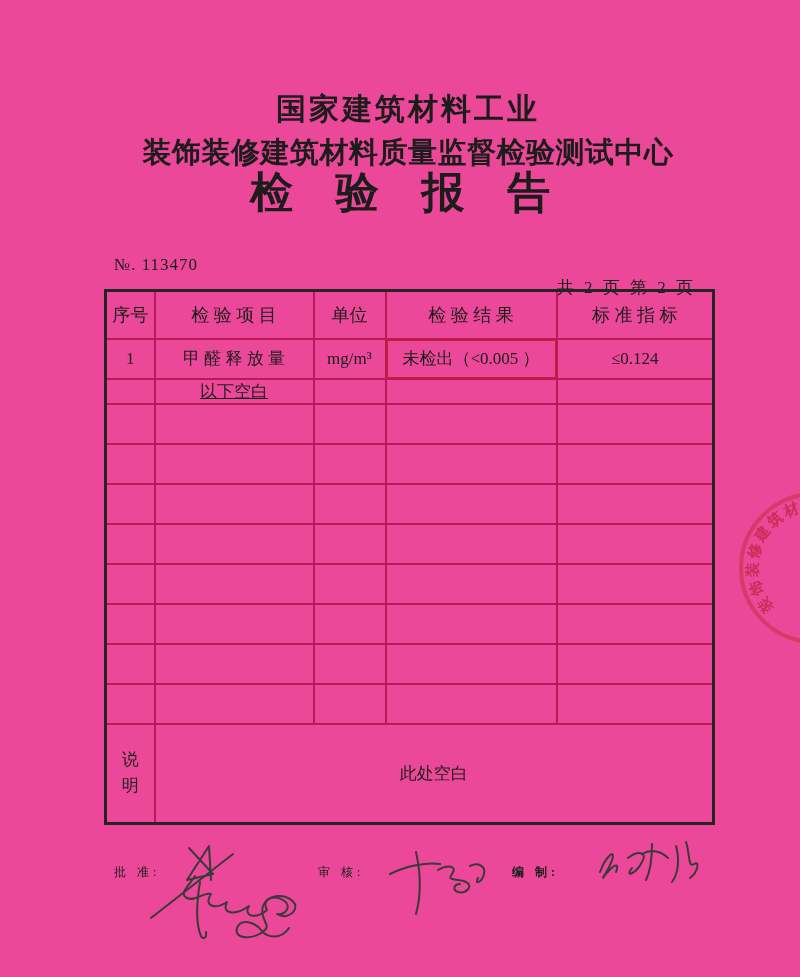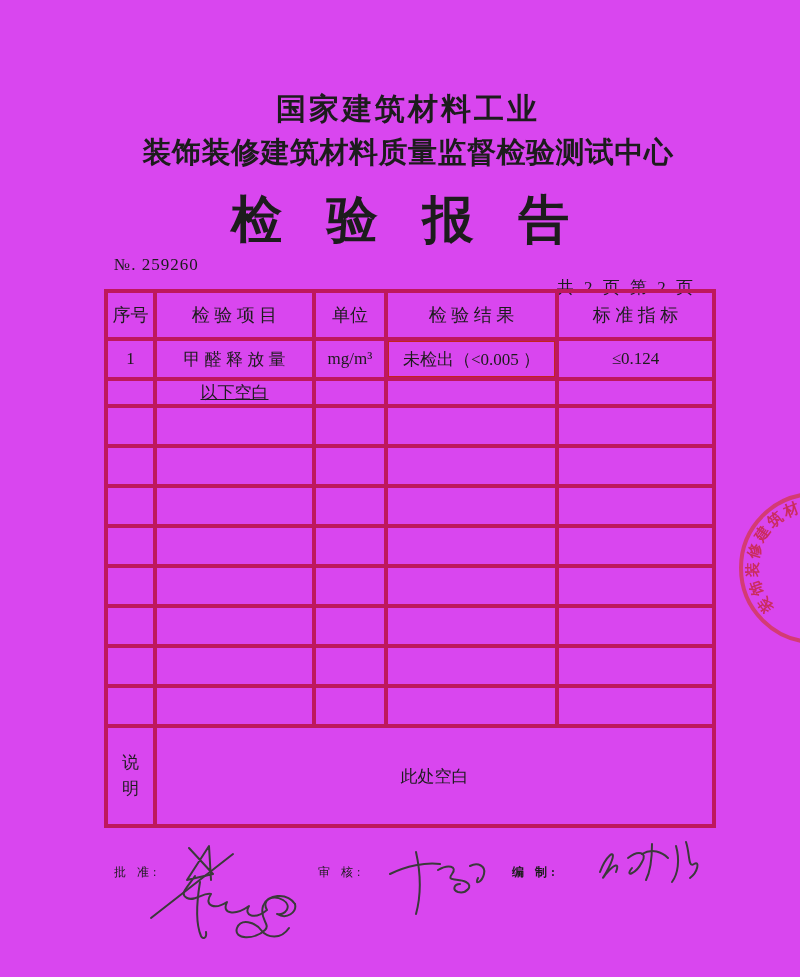--- a/index.html
+++ b/index.html
@@ -6,60 +6,60 @@
   body{
     width:800px;height:977px;
     background:#ffffff;
     font-family:"Liberation Serif","DejaVu Serif",serif;
     color:#1c1c1c;
     position:relative;
     overflow:hidden;
   }
   .page{
     position:absolute;inset:0;
-    background:#d946ef;
+    background:#ec4899;
     overflow:hidden;
   }
   
   .header{
     position:absolute;left:104px;width:608px;top:92px;
     text-align:center;
   }
   .org-line1{
     font-family:"Liberation Sans","DejaVu Sans",sans-serif;
     font-size:30px;font-weight:700;letter-spacing:3px;
     line-height:1.15;
   }
   .org-line2{
     font-family:"Liberation Sans","DejaVu Sans",sans-serif;
     font-size:29px;font-weight:700;letter-spacing:0.5px;
     margin-top:9px;line-height:1.15;
   }
   .report-title{
-    font-size:51px;font-weight:700;
+    font-size:43px;font-weight:700;
     letter-spacing:16px;
-    margin-top:23px;line-height:1.1;
+    line-height:1.1;
     white-space:nowrap;
   }
   
   .meta{
     position:absolute;left:104px;width:608px;top:255px;
     font-size:17px;
   }
   .report-no{position:absolute;left:10px;top:0;letter-spacing:1px;}
   .page-info{position:absolute;right:16px;top:21px;letter-spacing:3px;}
   
   table.report{
     position:absolute;left:104px;top:289px;
     border-collapse:collapse;table-layout:fixed;
     width:608px;
     font-size:17px;
   }
   table.report td,table.report th{
-    border:4px solid #be185d;
+    border:2px solid #be185d;
     padding:0;text-align:center;vertical-align:middle;
     font-weight:normal;
     overflow:hidden;
   }
   table.report{border:3px solid #242424;}
   tr.head-row{height:48px;font-size:18px;}
   tr.data-row{height:40px;}
   tr.blank-note-row{height:18px;text-decoration:underline;}
   tr.empty-row{height:40px;}
   tr.note-row{height:100px;}
@@ -102,21 +102,21 @@
 
 <div class="page">
 
   <div class="header">
     <div class="org-line1">国家建筑材料工业</div>
     <div class="org-line2">装饰装修建筑材料质量监督检验测试中心</div>
     <div class="report-title">检 验 报 告</div>
   </div>
 
   <div class="meta">
-    <span class="report-no">№. 259260</span>
+    <span class="report-no">№. 113470</span>
     <span class="page-info">共 2 页 第 2 页</span>
   </div>
 
   <table class="report">
     <colgroup>
       <col class="c-no">
         <col class="c-item">
         <col class="c-unit">
         <col class="c-result">
         <col class="c-std">

